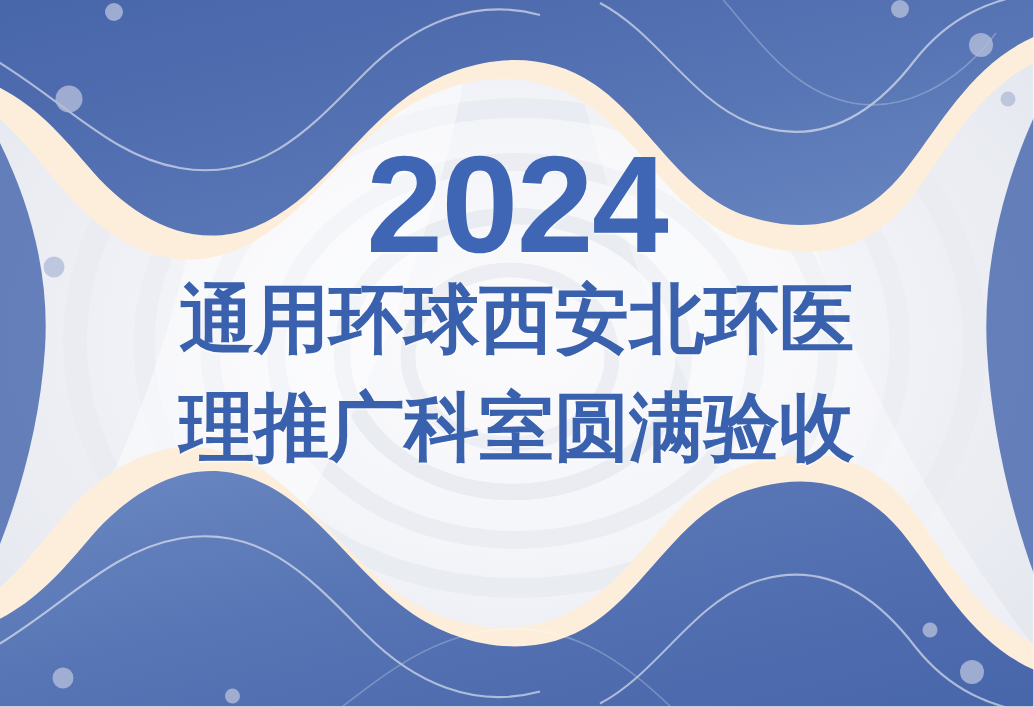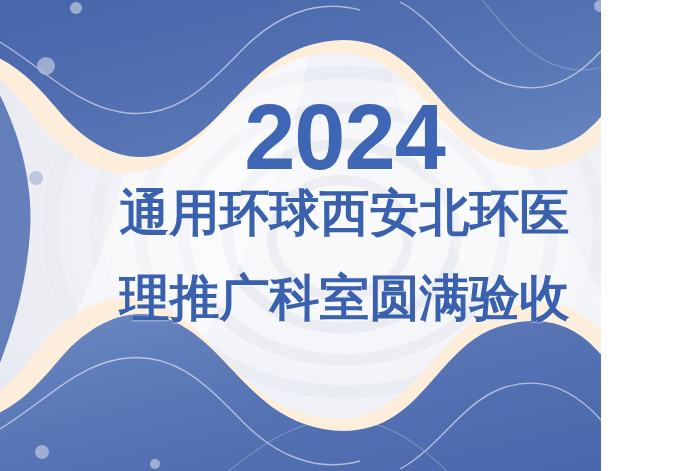--- a/index.html
+++ b/index.html
@@ -1,21 +1,21 @@
 <!DOCTYPE html>
 <html><head>
 <meta charset="utf-8">
 <style>
   html,body{margin:0;padding:0;background:#ffffff;}
   body{
     font-family:"Liberation Sans","DejaVu Sans",sans-serif;
   }
   #poster{
     position:relative;
-    width:601px;
+    width:689px;
     height:471px;
     overflow:hidden;
     background:#eceef4;
   }
   #bg-svg{
     position:absolute;
     left:0;top:0;
     width:689px;
     height:471px;
     display:block;
@@ -46,21 +46,21 @@
     font-size:50px;
     line-height:1;
     font-weight:bold;
     color:#3a61ad;
     letter-spacing:0px;
     white-space:nowrap;
     text-shadow:0 1px 0 rgba(255,255,255,0.5);
   }
   #line1{margin-top:8px;}
   #line2{margin-top:22px;}
-  #line3{margin-top:35px;}
+  #line3{margin-top:22px;}
 </style>
 </head>
 <body>
 
 <div id="poster">
 
   <svg id="bg-svg" viewBox="0 0 689 471" preserveAspectRatio="none">
     <defs>
       <linearGradient id="gBlueTop" x1="0" y1="0" x2="1" y2="1">
         <stop offset="0%" stop-color="#3c5ba4"></stop>

